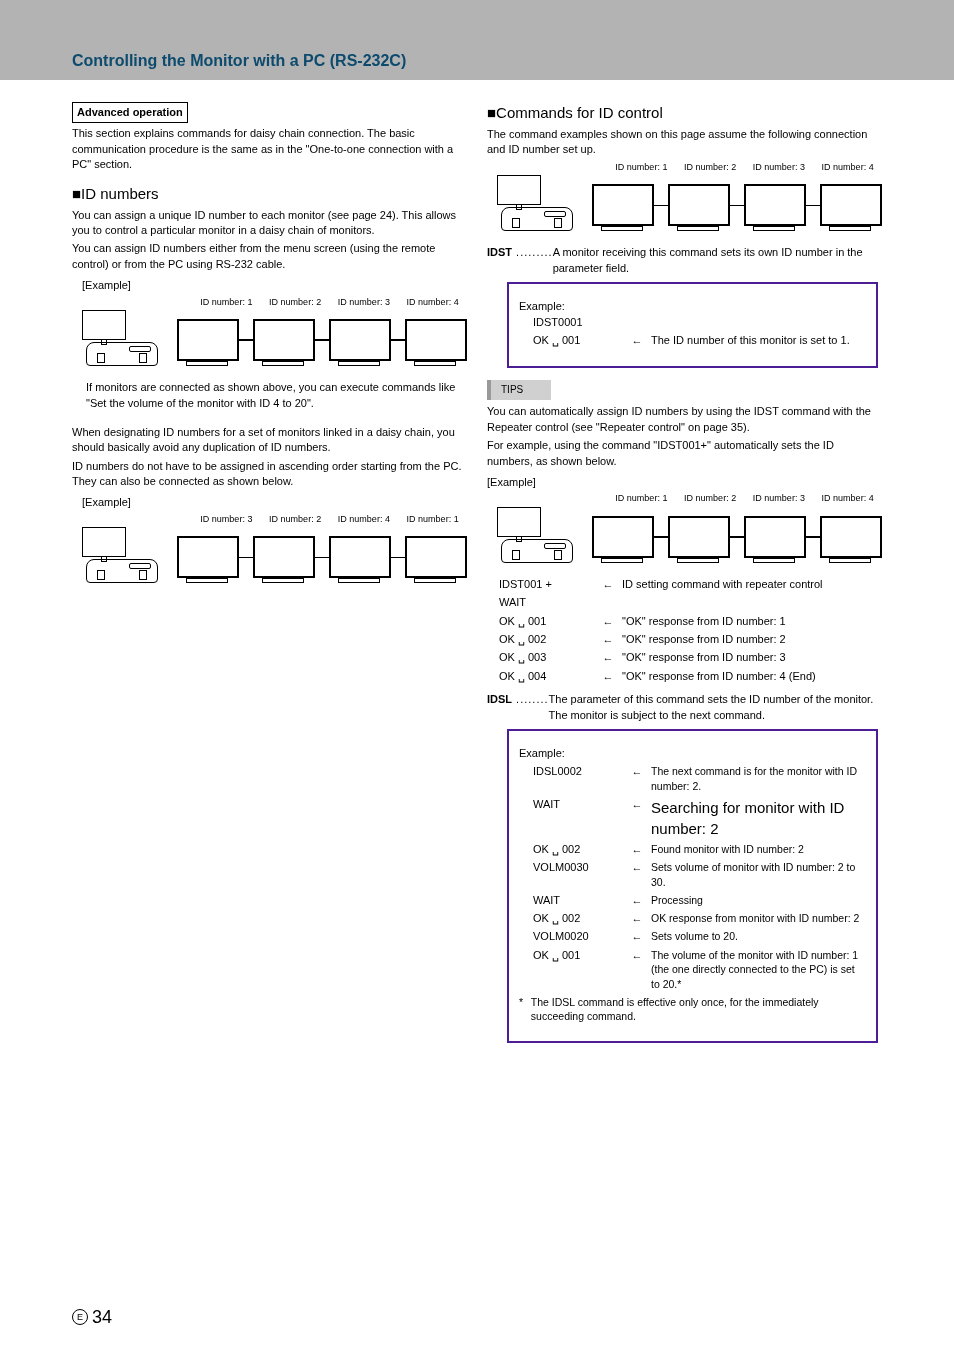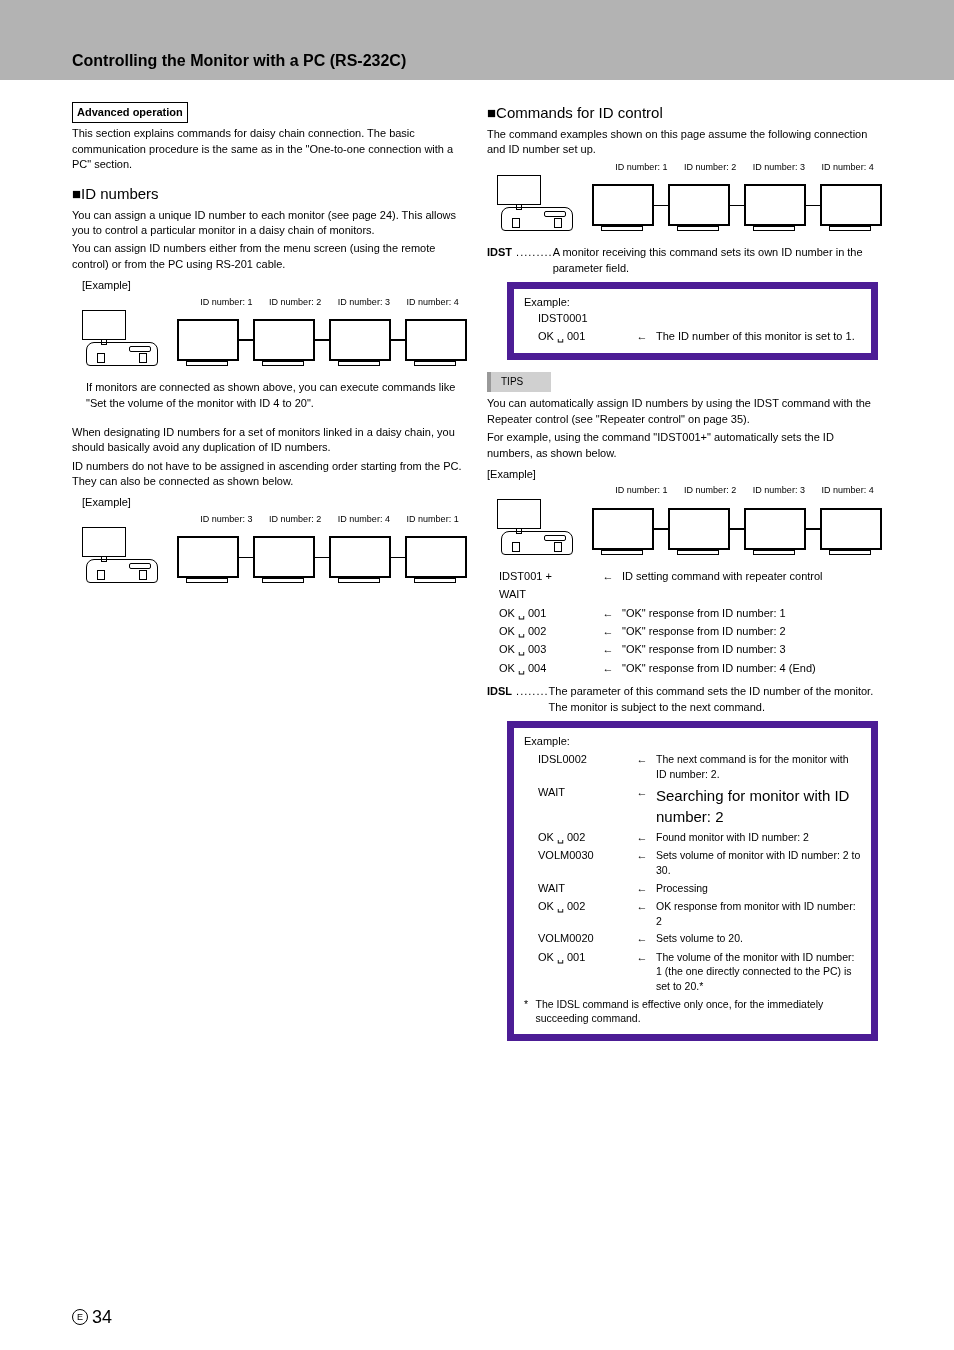--- a/index.html
+++ b/index.html
@@ -22,21 +22,21 @@
     background: #b3b3b3;
     height: 80px;
     position: relative;
   }
   .header-title {
     position: absolute;
     bottom: 8px;
     left: 72px;
     font-size: 16px;
     font-weight: bold;
-    color: #000000;
+    color: #0c4a6e;
   }
   .content {
     display: flex;
     padding: 22px 72px 0 72px;
     gap: 20px;
   }
   .col {
     flex: 1;
     min-width: 0;
   }
@@ -88,22 +88,22 @@
   .chain { display:flex; align-items:center; }
   .tips-bar {
     background: #d0d0d0;
     border-left: 4px solid #999;
     padding: 3px 10px;
     font-size: 10px;
     width: 40px;
     margin: 12px 0 4px 0;
   }
   .cmd-box {
-    border: 7px solid #4c1d95;
-    padding: 6px 10px;
+    border: 2px solid #4c1d95;
+    padding: 15px 10px;
     margin: 6px 4px;
   }
   .cmd-line { display:flex; align-items:flex-start; margin:3px 0; font-size:11px;}
   .cmd-left { width: 90px; flex-shrink:0; }
   .arrow { width: 28px; text-align:center; flex-shrink:0;}
   .note-row { display:flex; font-size:10.5px; margin:2px 0;}
   .star { width:14px;}
   .sub-indent { margin-left: 14px;}
   .defn { display:flex; align-items:flex-start; margin-top:8px; font-size:11px;}
   .defn-term { font-weight:bold; flex-shrink:0;}
@@ -135,21 +135,21 @@
 </div>
 
 <div class="content">
 
   <div class="col">
     <span class="boxed-title">Advanced operation</span>
     <p>This section explains commands for daisy chain connection. The basic communication procedure is the same as in the "One-to-one connection with a PC" section.</p>
 
     <h2 class="sec"><span class="sq">■</span><span>ID numbers</span></h2>
     <p>You can assign a unique ID number to each monitor (see page 24). This allows you to control a particular monitor in a daisy chain of monitors.</p>
-    <p>You can assign ID numbers either from the menu screen (using the remote control) or from the PC using RS-201 cable.</p>
+    <p>You can assign ID numbers either from the menu screen (using the remote control) or from the PC using RS-232 cable.</p>
 
     <div class="example-label">[Example]</div>
     <div class="id-row-labels">
       <span>ID number: 1</span>
           <span>ID number: 2</span>
           <span>ID number: 3</span>
           <span>ID number: 4</span>
     </div>
     <div class="diagram">
       <div class="pc-monitor-stack">

